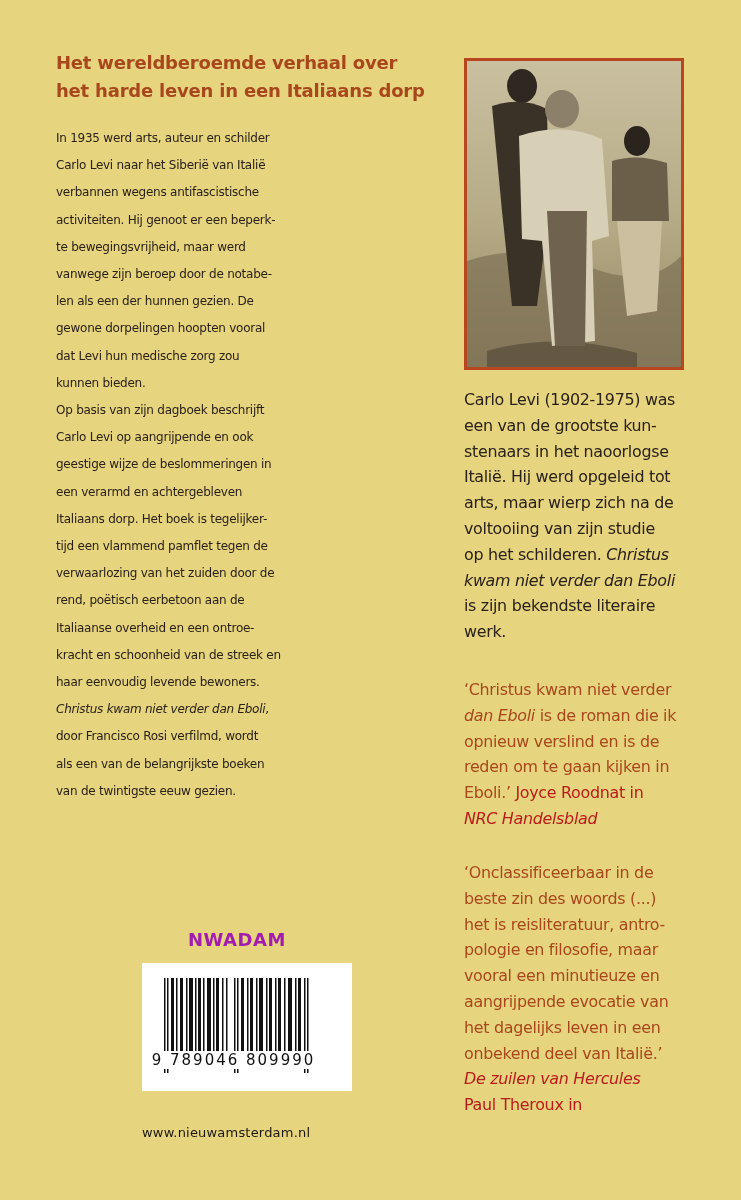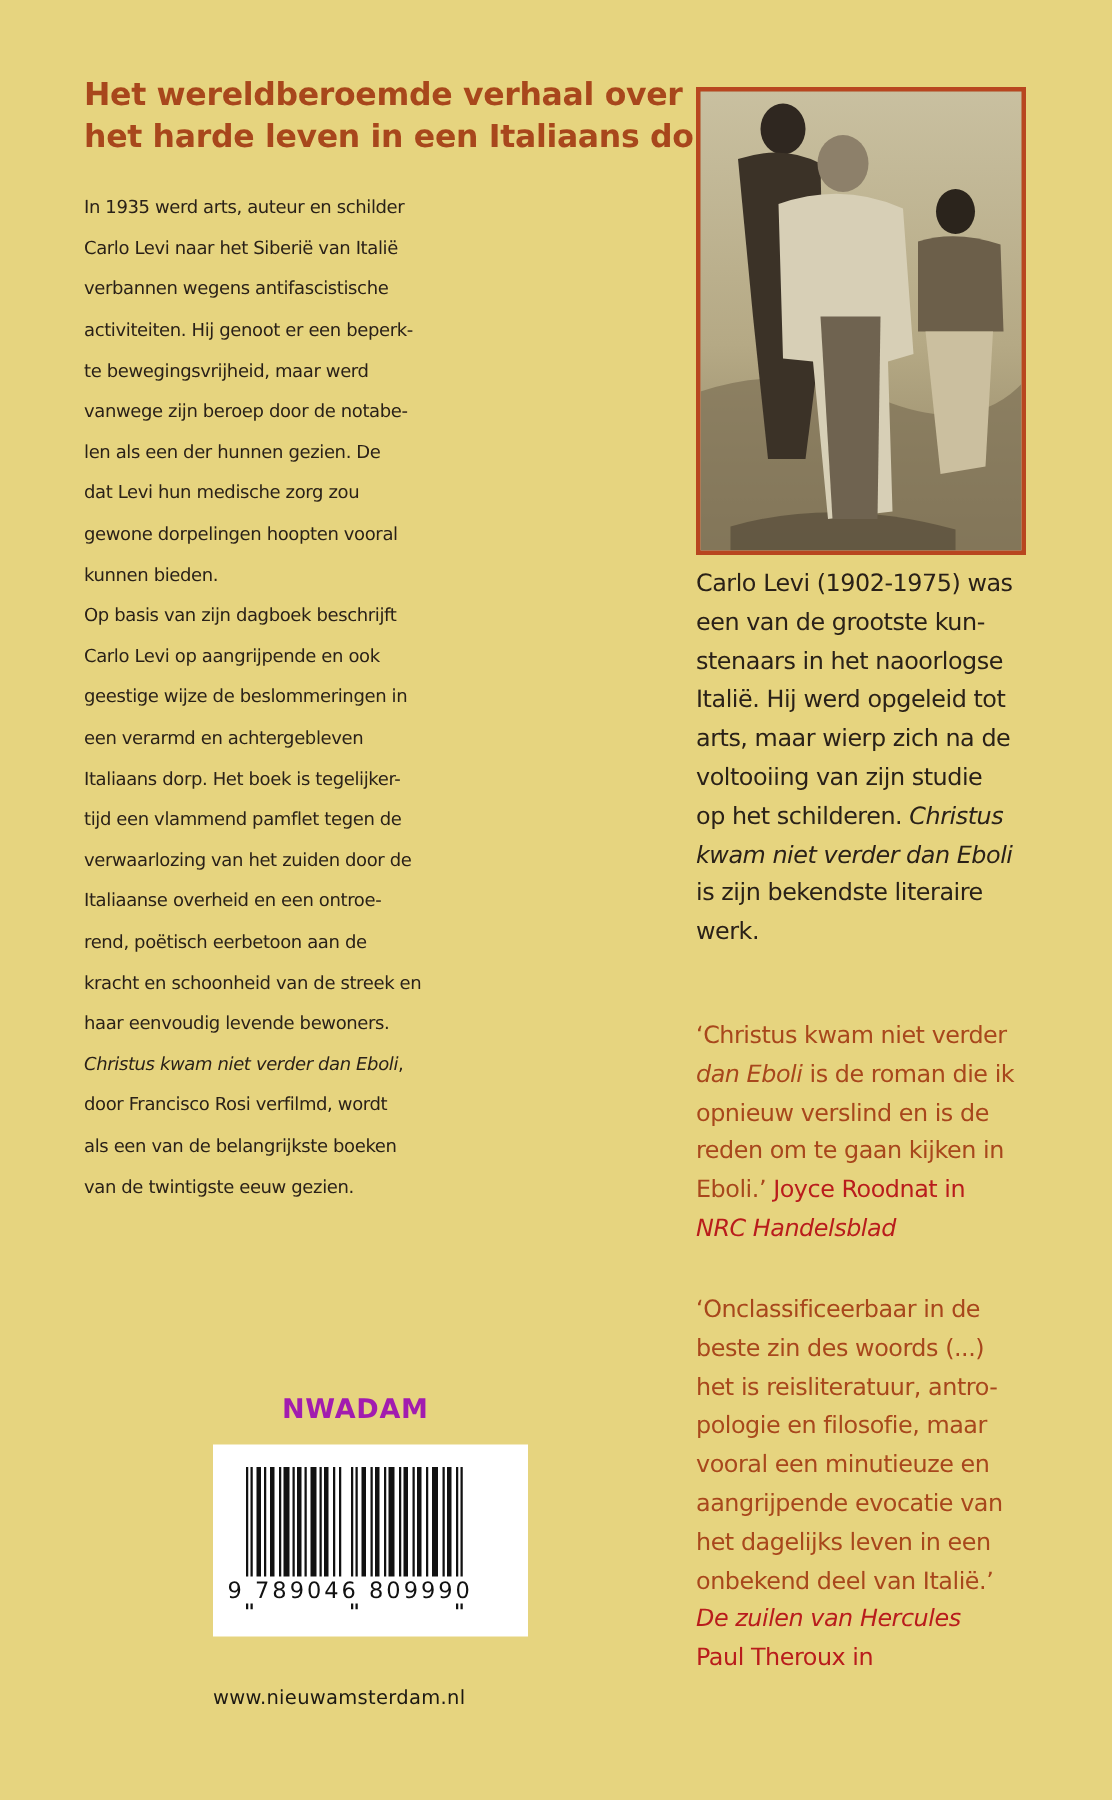--- a/index.html
+++ b/index.html
@@ -5,36 +5,36 @@
   html, body { margin: 0; padding: 0; }
   body {
     width: 741px; height: 1200px; overflow: hidden;
     background: #e6d47f;
     font-family: "DejaVu Sans", sans-serif;
     color: #2a2118;
     position: relative;
   }
   .headline {
     position: absolute; left: 56px; top: 49px; width: 400px;
-    color: #a8471c; font-weight: bold; font-size: 21px; line-height: 28px;
+    color: #a8471c; font-weight: bold; font-size: 18px; line-height: 28px;
     letter-spacing: -0.2px;
   }
   .headline div { white-space: nowrap; }
   .body-text {
     position: absolute; left: 56px; top: 125px; width: 400px;
     font-size: 12px; line-height: 27.2px; letter-spacing: -0.25px;
   }
   .body-text div { white-space: nowrap; }
   .it { font-style: italic; }
   .photo {
     position: absolute; left: 464px; top: 58px; width: 214px; height: 306px;
     border: 3px solid #b8461f; background: #b9ad8a; overflow: hidden;
   }
   .bio {
-    position: absolute; left: 464px; top: 376px; width: 270px;
+    position: absolute; left: 464px; top: 387px; width: 270px;
     font-size: 15.9px; line-height: 25.8px; letter-spacing: -0.3px;
   }
   .bio div, .quote div { white-space: nowrap; }
   .quote {
     position: absolute; left: 464px; width: 270px;
     font-size: 15.9px; line-height: 25.8px; letter-spacing: -0.3px;
     color: #a8471c;
   }
   .quote .src { color: #b91c1c; }
   .q1 { top: 677px; }
@@ -68,32 +68,32 @@
 </div>
 
 <div class="body-text">
   <div>In 1935 werd arts, auteur en schilder</div>
   <div>Carlo Levi naar het Siberië van Italië</div>
   <div>verbannen wegens antifascistische</div>
   <div>activiteiten. Hij genoot er een beperk-</div>
   <div>te bewegingsvrijheid, maar werd</div>
   <div>vanwege zijn beroep door de notabe-</div>
   <div>len als een der hunnen gezien. De</div>
+  <div>gewone dorpelingen hoopten vooral</div>
   <div>dat Levi hun medische zorg zou</div>
-  <div>gewone dorpelingen hoopten vooral</div>
   <div>kunnen bieden.</div>
   <div>Op basis van zijn dagboek beschrijft</div>
   <div>Carlo Levi op aangrijpende en ook</div>
   <div>geestige wijze de beslommeringen in</div>
   <div>een verarmd en achtergebleven</div>
   <div>Italiaans dorp. Het boek is tegelijker-</div>
   <div>tijd een vlammend pamflet tegen de</div>
   <div>verwaarlozing van het zuiden door de</div>
+  <div>rend, poëtisch eerbetoon aan de</div>
   <div>Italiaanse overheid en een ontroe-</div>
-  <div>rend, poëtisch eerbetoon aan de</div>
   <div>kracht en schoonheid van de streek en</div>
   <div>haar eenvoudig levende bewoners.</div>
   <div><span class="it">Christus kwam niet verder dan Eboli</span><span>,</span></div>
   <div>door Francisco Rosi verfilmd, wordt</div>
   <div>als een van de belangrijkste boeken</div>
   <div>van de twintigste eeuw gezien.</div>
 </div>
 
 <div class="photo" title="Sepia photo of Carlo Levi walking with two men">
   <svg width="214" height="306" viewBox="0 0 214 306">

